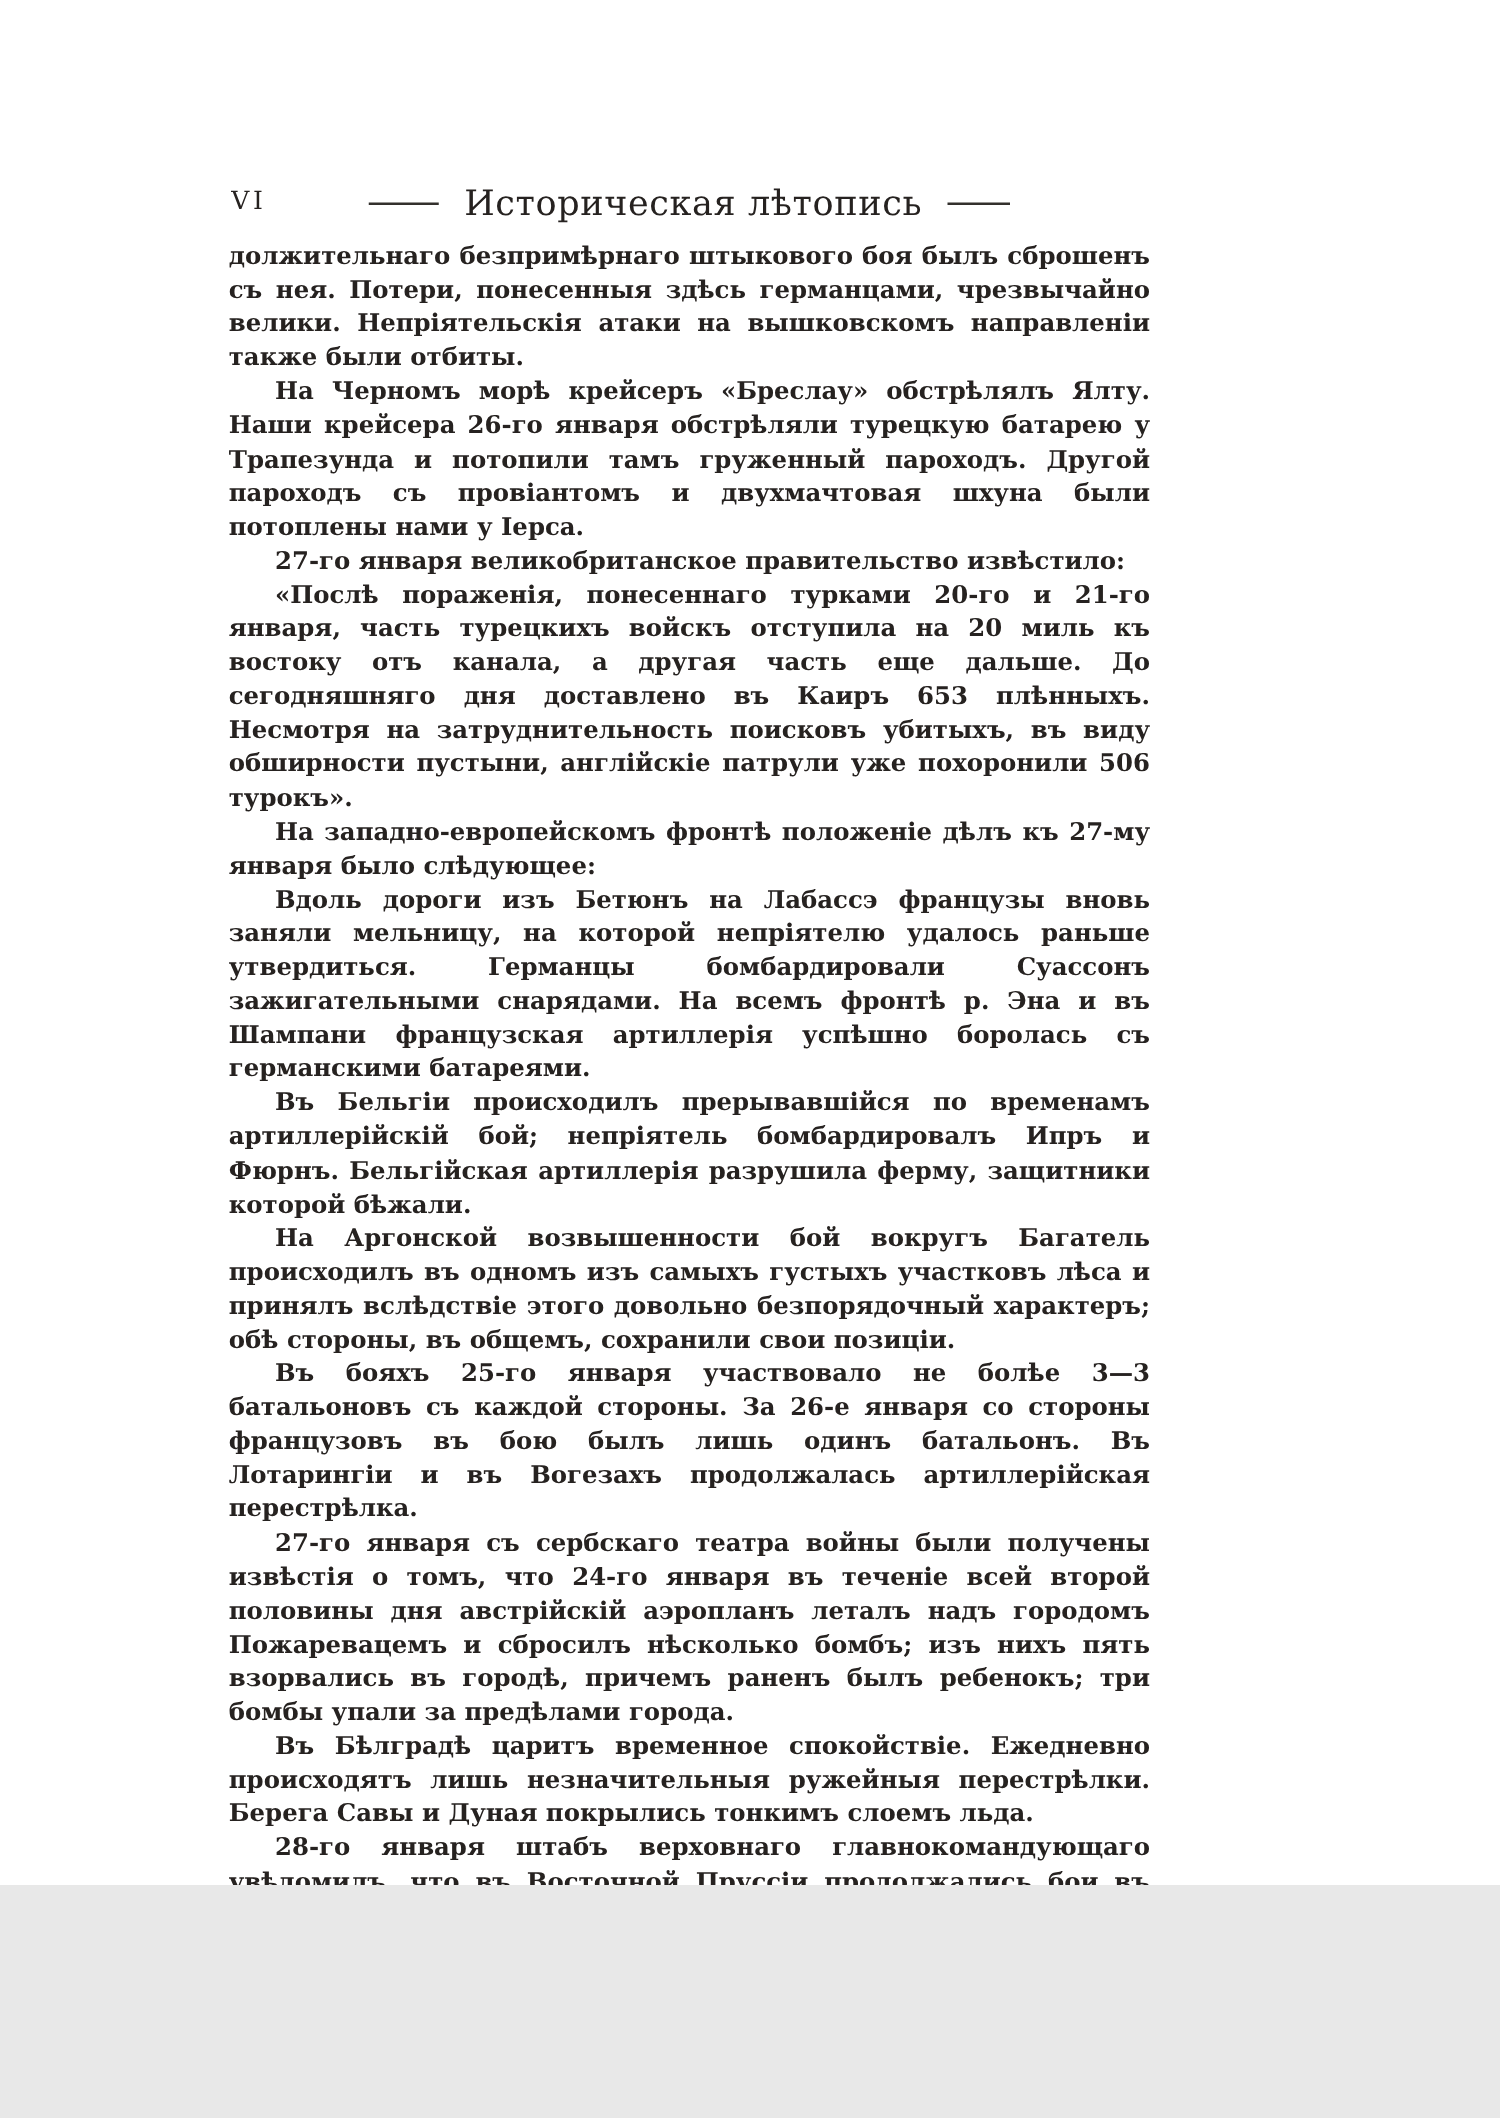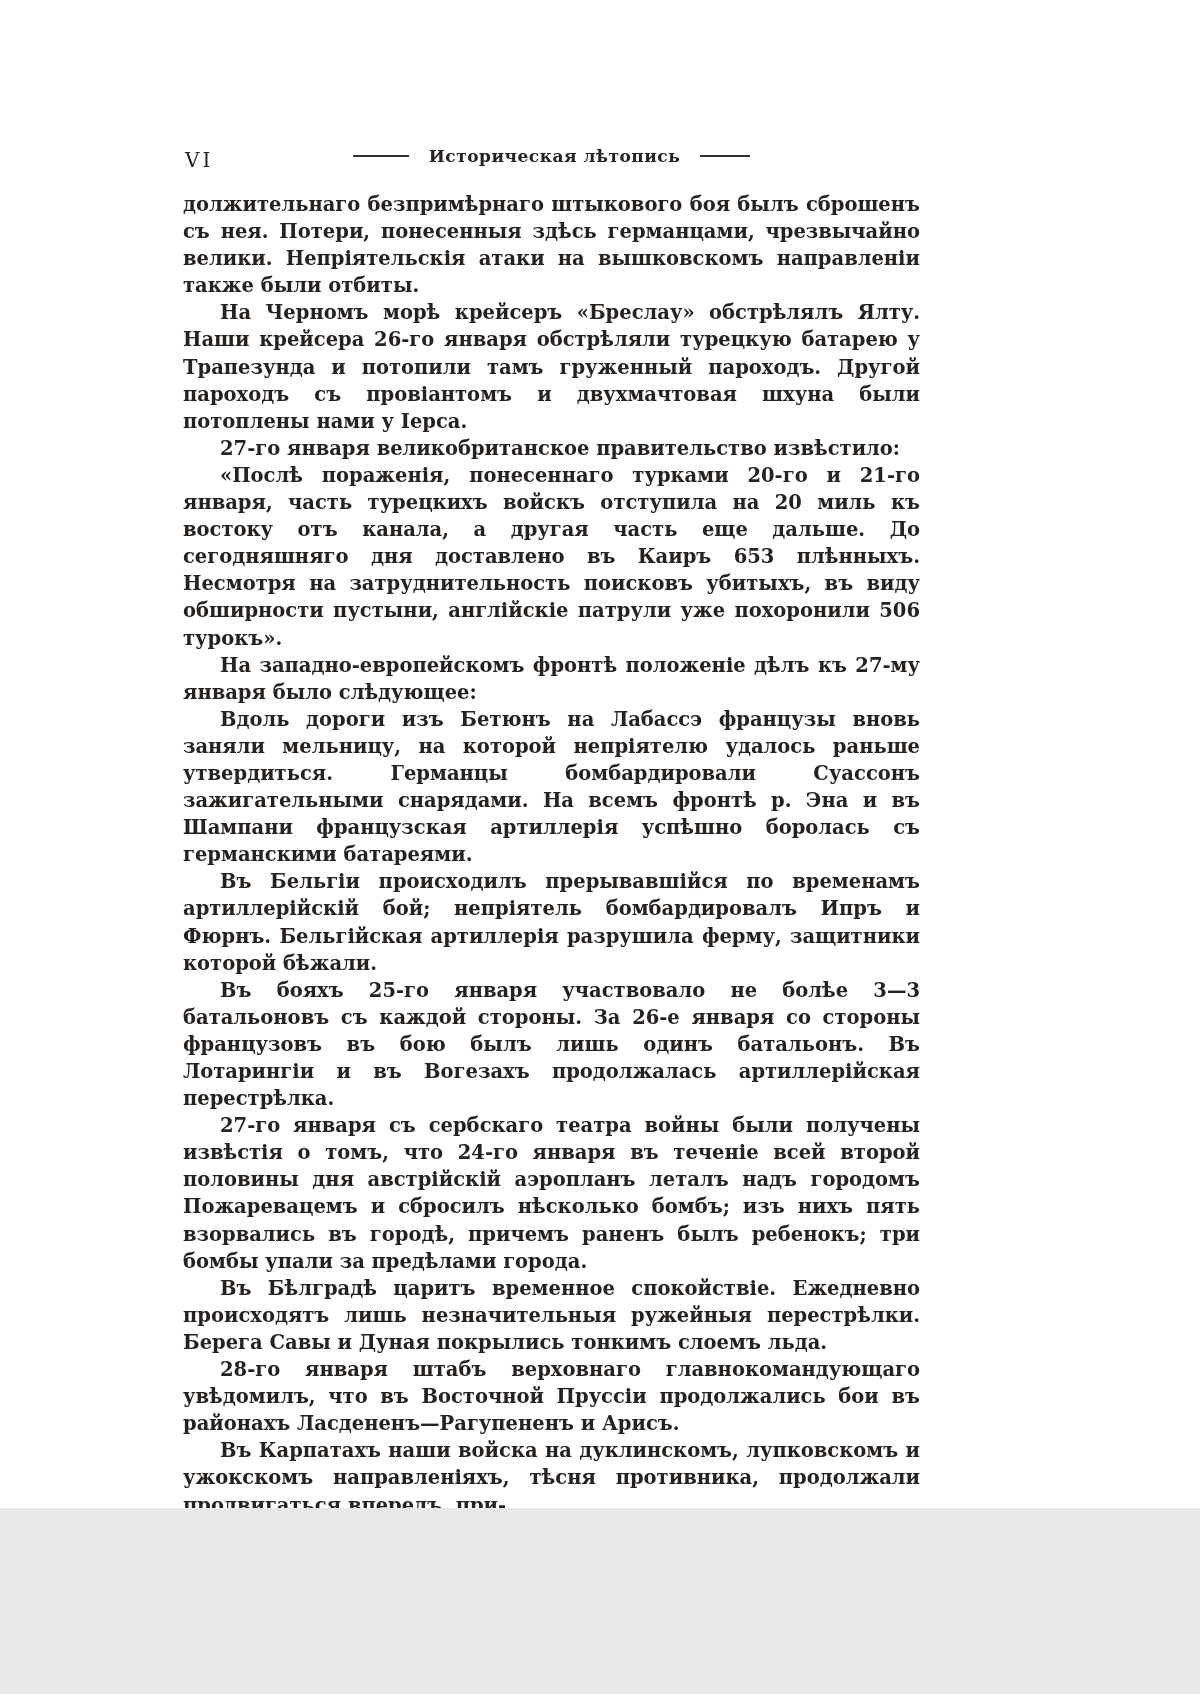--- a/index.html
+++ b/index.html
@@ -43,24 +43,23 @@
   }
   .head-rule {
     width: 56px;
     height: 0;
     border-top: 2px solid #33302d;
   }
   .head-rule.right {
     width: 50px;
   }
   .title {
-    font-size: 17px;
+    font-size: 28px;
     letter-spacing: 0.5px;
     white-space: nowrap;
-    font-weight: bold;
   }
   .body-text {
     position: absolute;
     top: 191px;
     left: 183px;
     width: 737px;
     font-size: 19.5px;
     line-height: 27.1px;
     text-align: justify;
     font-weight: bold;
@@ -100,20 +99,21 @@
   </div>
 
   <div class="body-text" id="paragraphs">
       <p class="para">должительнаго безпримѣрнаго штыкового боя былъ сброшенъ съ нея. Потери, понесенныя здѣсь германцами, чрезвычайно велики. Непріятельскія атаки на вышковскомъ направленіи также были отбиты.</p>
       <p class="para">На Черномъ морѣ крейсеръ «Бреслау» обстрѣлялъ Ялту. Наши крейсера 26-го января обстрѣляли турецкую батарею у Трапезунда и потопили тамъ груженный пароходъ. Другой пароходъ съ провіантомъ и двухмачтовая шхуна были потоплены нами у Іерса.</p>
       <p class="para">27-го января великобританское правительство извѣстило:</p>
       <p class="para">«Послѣ пораженія, понесеннаго турками 20-го и 21-го января, часть турецкихъ войскъ отступила на 20 миль къ востоку отъ канала, а другая часть еще дальше. До сегодняшняго дня доставлено въ Каиръ 653 плѣнныхъ. Несмотря на затруднительность поисковъ убитыхъ, въ виду обширности пустыни, англійскіе патрули уже похоронили 506 турокъ».</p>
       <p class="para">На западно-европейскомъ фронтѣ положеніе дѣлъ къ 27-му января было слѣдующее:</p>
       <p class="para">Вдоль дороги изъ Бетюнъ на Лабассэ французы вновь заняли мельницу, на которой непріятелю удалось раньше утвердиться. Германцы бомбардировали Суассонъ зажигательными снарядами. На всемъ фронтѣ р. Эна и въ Шампани французская артиллерія успѣшно боролась съ германскими батареями.</p>
       <p class="para">Въ Бельгіи происходилъ прерывавшійся по временамъ артиллерійскій бой; непріятель бомбардировалъ Ипръ и Фюрнъ. Бельгійская артиллерія разрушила ферму, защитники которой бѣжали.</p>
+      <p class="para">На Аргонской возвышенности бой вокругъ Багатель происходилъ въ одномъ изъ самыхъ густыхъ участковъ лѣса и принялъ вслѣдствіе этого довольно безпорядочный характеръ; обѣ стороны, въ общемъ, сохранили свои позиціи.</p>
       <p class="para">Въ бояхъ 25-го января участвовало не болѣе 3—3 батальоновъ съ каждой стороны. За 26-е января со стороны французовъ въ бою былъ лишь одинъ батальонъ. Въ Лотарингіи и въ Вогезахъ продолжалась артиллерійская перестрѣлка.</p>
       <p class="para">27-го января съ сербскаго театра войны были получены извѣстія о томъ, что 24-го января въ теченіе всей второй половины дня австрійскій аэропланъ леталъ надъ городомъ Пожаревацемъ и сбросилъ нѣсколько бомбъ; изъ нихъ пять взорвались въ городѣ, причемъ раненъ былъ ребенокъ; три бомбы упали за предѣлами города.</p>
       <p class="para">Въ Бѣлградѣ царитъ временное спокойствіе. Ежедневно происходятъ лишь незначительныя ружейныя перестрѣлки. Берега Савы и Дуная покрылись тонкимъ слоемъ льда.</p>
       <p class="para">28-го января штабъ верховнаго главнокомандующаго увѣдомилъ, что въ Восточной Пруссіи продолжались бои въ районахъ Ласдененъ—Рагупененъ и Арисъ.</p>
       <p class="para">Въ Карпатахъ наши войска на дуклинскомъ, лупковскомъ и ужокскомъ направленіяхъ, тѣсня противника, продолжали продвигаться впередъ, при-</p>
     </div>
 
   <div class="watermark">Библиотека "Руниверс"</div>
 
 </div>

